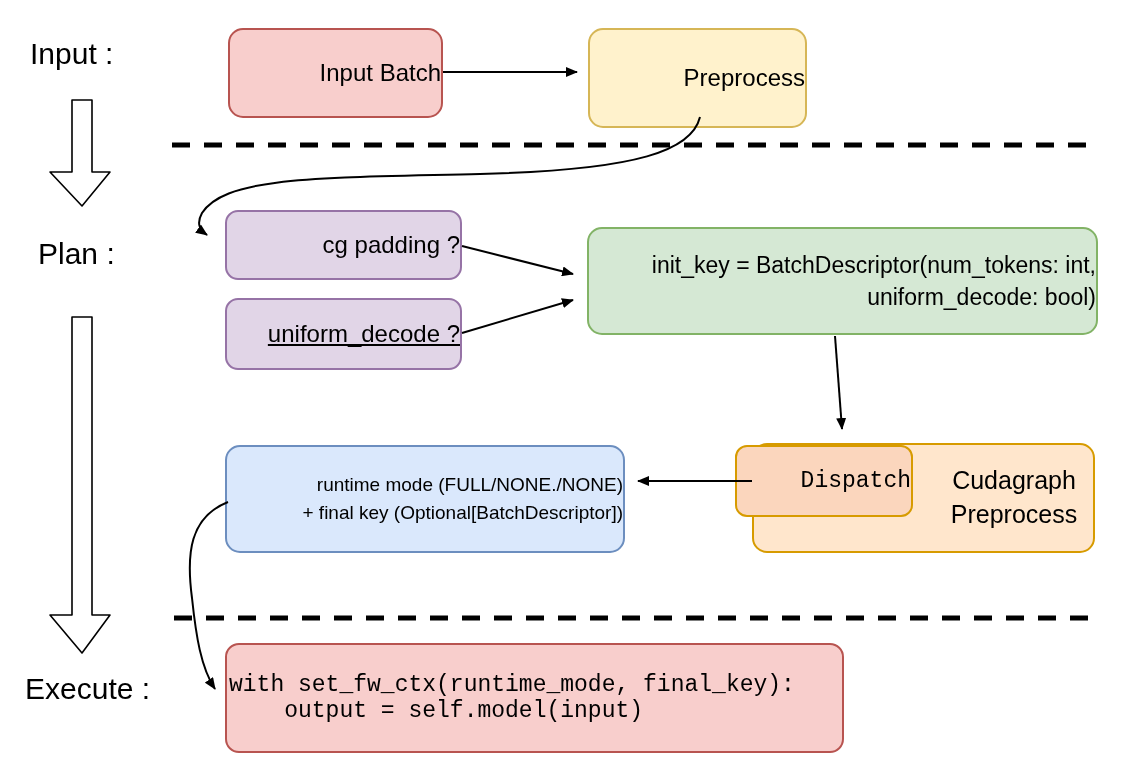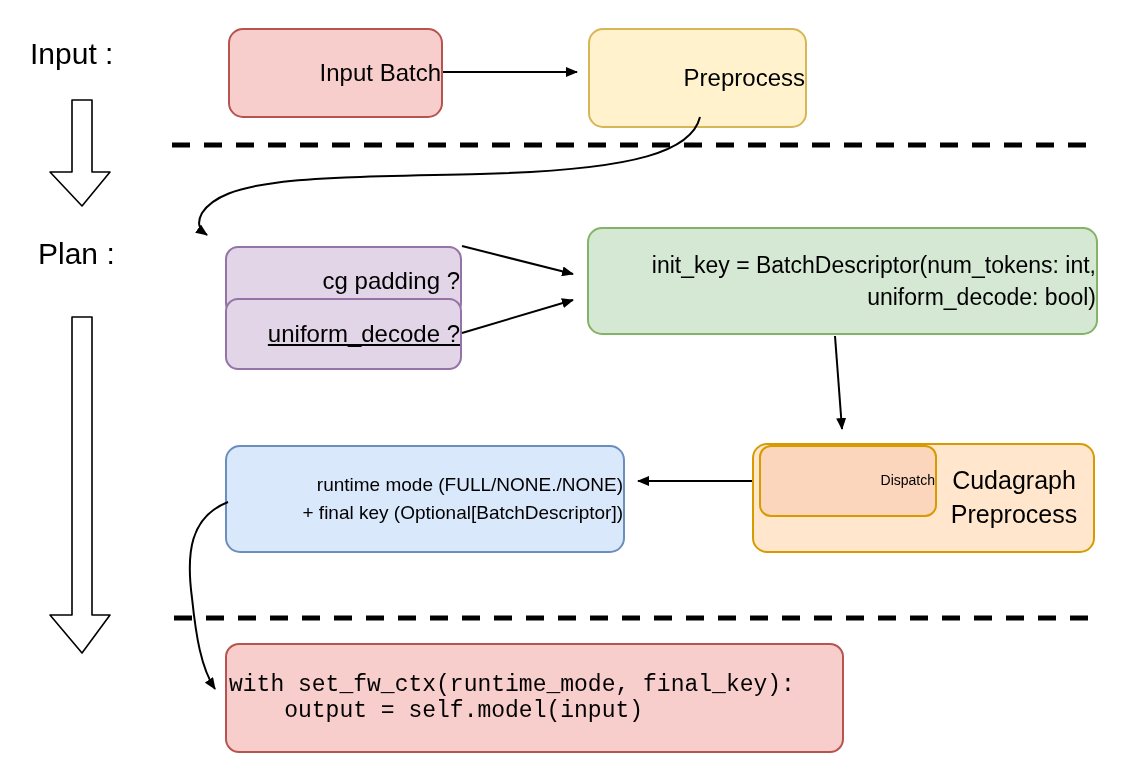--- a/index.html
+++ b/index.html
@@ -35,25 +35,25 @@
   .pink  {background:var(--c-pink_fill);  border-color:var(--c-pink_stroke);}
   .yellow{background:var(--c-yellow_fill);border-color:var(--c-yellow_stroke);}
   .purple{background:var(--c-purple_fill);border-color:var(--c-purple_stroke);}
   .green {background:var(--c-green_fill); border-color:var(--c-green_stroke);}
   .blue  {background:var(--c-blue_fill);  border-color:var(--c-blue_stroke);}
   .orange{background:var(--c-orange_fill);border-color:var(--c-orange_stroke);}
   .peach {background:var(--c-peach_fill); border-color:var(--c-orange_stroke);}
 
   #node-input-batch   {left:228px;top:28px; width:215px;height:90px;}
   #node-preprocess    {left:588px;top:28px; width:219px;height:100px;}
-  #node-cg-padding    {left:225px;top:210px;width:237px;height:70px;border-radius:13px;margin-top:36px;}
+  #node-cg-padding    {left:225px;top:210px;width:237px;height:70px;border-radius:13px;}
   #node-uniform-decode{left:225px;top:298px;width:237px;height:72px;border-radius:13px;text-decoration:underline;}
   #node-init-key      {left:587px;top:227px;width:511px;height:108px;font-size:23px;line-height:1.4;}
   #node-cudagraph     {left:752px;top:443px;width:343px;height:110px;}
-  #node-dispatch      {left:759px;top:445px;width:178px;height:72px;font-size:14px;border-radius:12px;}
+  #node-dispatch      {left:735px;top:445px;width:178px;height:72px;font-size:23px;border-radius:12px;font-family:Liberation Mono, monospace;}
   #cudagraph-label    {position:absolute;left:933px;top:443px;width:162px;height:110px;
                        display:flex;flex-direction:column;align-items:center;justify-content:center;
                        font-size:25px;line-height:1.35;text-align:left;}
   #node-runtime-mode  {left:225px;top:445px;width:400px;height:108px;font-size:19px;line-height:1.45;}
   #node-execute-code  {left:225px;top:643px;width:619px;height:110px;
                        font-family:"Liberation Mono","DejaVu Sans Mono",monospace;
                        font-size:23px;line-height:26px;
                        align-items:flex-start;justify-content:center;
                        padding-left:2px;border-radius:14px;}
   #node-execute-code .line{white-space:pre;text-align:left;}
@@ -66,20 +66,21 @@
   .dashed{stroke:var(--c-edge,#000);stroke-width:5;stroke-dasharray:18 14;fill:none;}
   .hollow-arrow{fill:var(--c-background,#fff);stroke:var(--c-edge,#000);stroke-width:1.6;stroke-linejoin:round;}
 </style>
 </head>
 <body>
 
 <div id="canvas">
 
   <div class="stage-label" style="left:30px;top:37px;">Input :</div>
   <div class="stage-label" style="left:38px;top:237px;">Plan :</div>
+  <div class="stage-label" style="left:25px;top:672px;">Execute :</div>
 
   <div class="node pink" id="node-input-batch">
     <span class="line">Input Batch</span>
   </div>
 
   <div class="node yellow" id="node-preprocess">
     <span class="line">Preprocess</span>
   </div>
 
   <div class="node purple" id="node-cg-padding">

